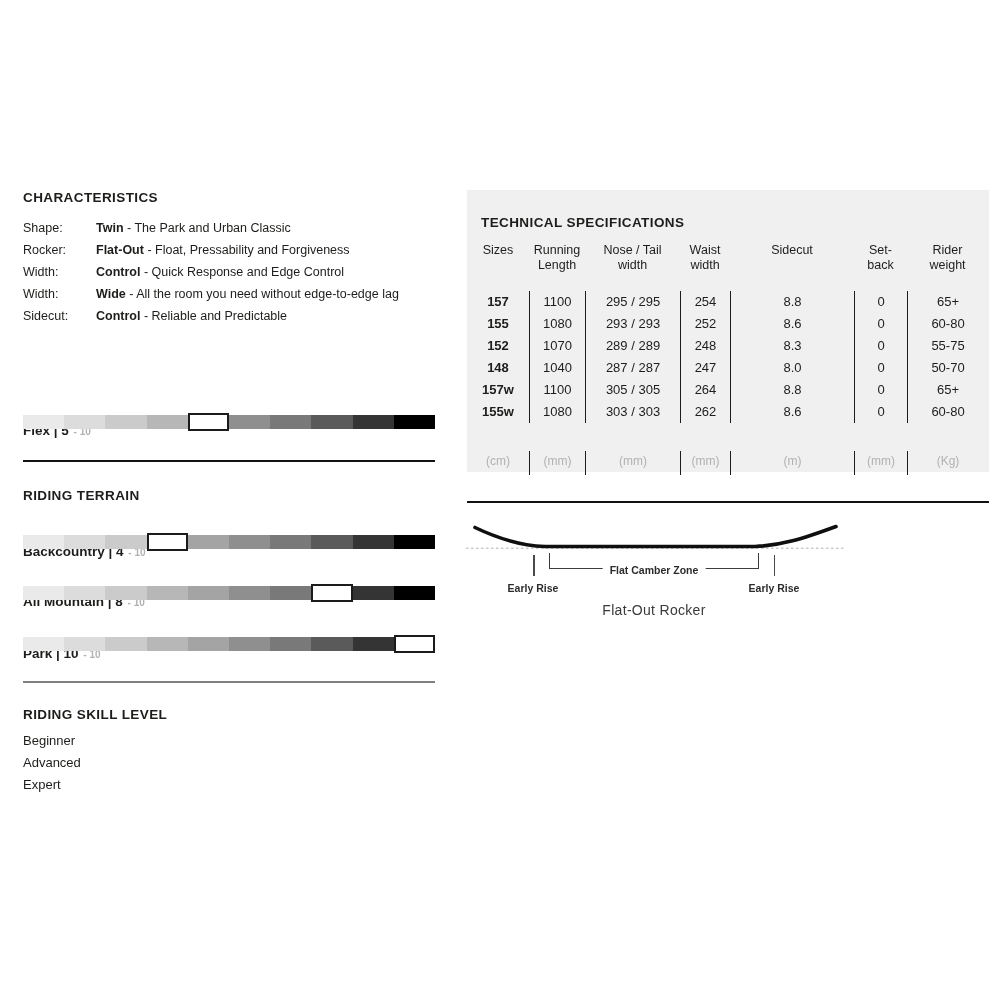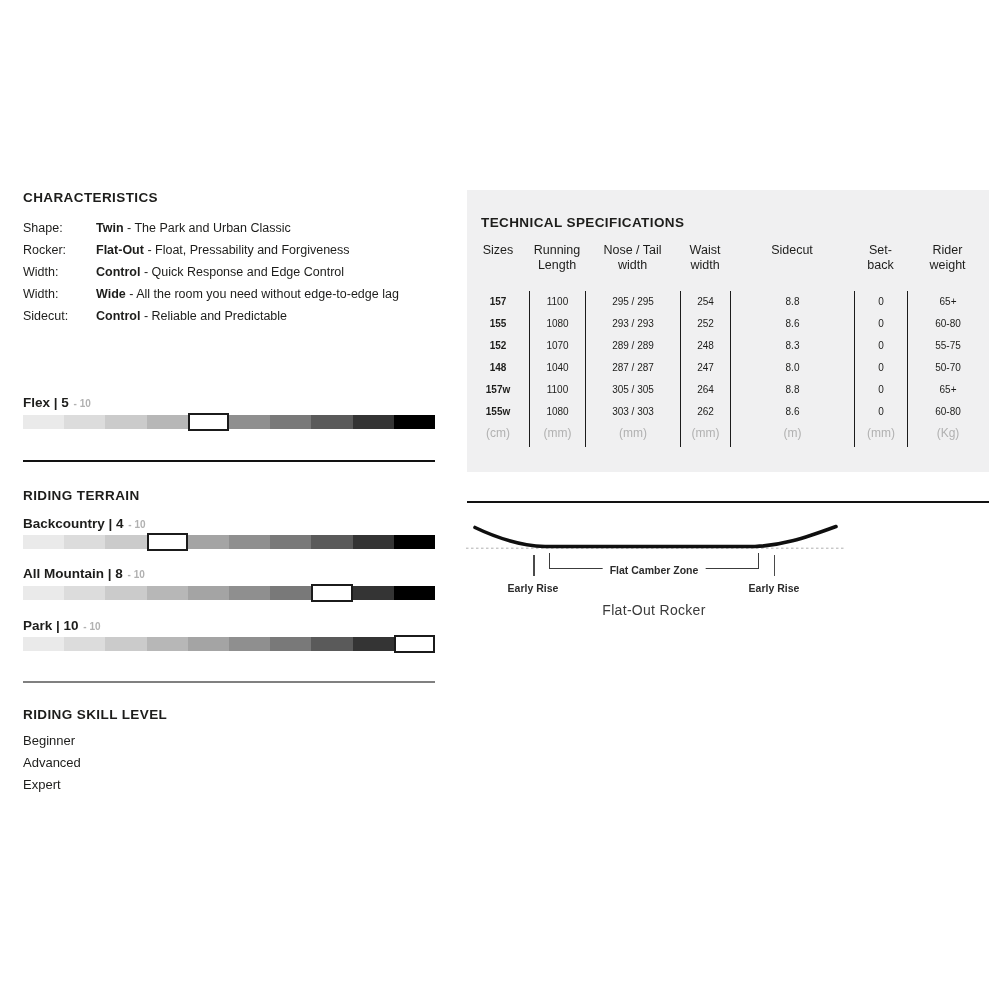--- a/index.html
+++ b/index.html
@@ -11,42 +11,42 @@
     position:absolute; font-size:13.5px; font-weight:700; letter-spacing:.4px;
     white-space:nowrap;
   }
   
   .char-list { position:absolute; left:23px; top:217px; width:412px; }
   .char-row { display:flex; height:22px; line-height:22px; font-size:12.5px; white-space:nowrap; }
   .char-label { flex:0 0 73px; }
   .char-term { font-weight:700; }
   .char-desc { font-weight:400; }
   
-  .rating-label { position:absolute; font-size:13.5px; font-weight:700; line-height:15px; white-space:nowrap; }
+  .rating-label { position:absolute; font-size:13.5px; font-weight:700; line-height:15px; white-space:nowrap;margin-top:28px; }
   .rating-max  { font-size:10px; font-weight:700; color:#b1b1b1; margin-left:2px; }
   .bar { position:absolute; width:412px; height:18px; display:flex; align-items:center; }
   .bar .seg { width:41.2px; height:14px; flex:0 0 41.2px; }
   .bar .seg.sel { height:18px; background:#ffffff; border:2px solid #1b1b1b; box-sizing:border-box; }
   .hr { position:absolute; left:23px; width:412px; height:2px; }
   .hr.dark { background:#121212; }
   .hr.gray { background:#808080; }
   .skill-item { position:absolute; left:23px; font-size:13px; line-height:15px; }
   
   .gray-box { position:absolute; left:467px; top:190px; width:522px; height:282px; background:#f0f0f1; }
   .ts-title { position:absolute; left:14px; top:25px; font-size:13.5px; font-weight:700; letter-spacing:.4px; white-space:nowrap; }
   .ts-header { position:absolute; left:0; top:53px; display:flex; }
   .ts-header .cell { font-size:12.5px; line-height:15px; text-align:center; box-sizing:border-box; }
   .ts-body { position:absolute; left:0; top:101px; }
   .ts-row { display:flex; height:22px; }
   .ts-row .cell {
-    line-height:22px; text-align:center; font-size:10px;
+    line-height:22px; text-align:center; font-size:13px;
     border-left:1.5px solid #1c1c1c; box-sizing:border-box;
   }
   .ts-row .cell:first-child { border-left:none; font-weight:700; }
-  .ts-row.units { height:24px; }
+  .ts-row.units { height:24px;margin-top:28px; }
   .ts-row.units .cell { color:#b1b1b1; font-size:12px; line-height:20px; font-weight:400; }
   .w0{width:62px;flex:0 0 62px}.w1{width:56px;flex:0 0 56px}.w2{width:95px;flex:0 0 95px}
   .w3{width:50px;flex:0 0 50px}.w4{width:124px;flex:0 0 124px}.w5{width:53px;flex:0 0 53px}
   .w6{width:81px;flex:0 0 81px}
   .black-line { position:absolute; left:467px; top:501px; width:522px; height:2px; background:#121212; }
   
   .board-svg { position:absolute; left:465px; top:518px; }
   .tick { position:absolute; width:1.5px; height:21px; background:#4a4a4a; top:555px; }
   .bracket {
     position:absolute; left:549px; top:553px; width:210px; height:16px;

